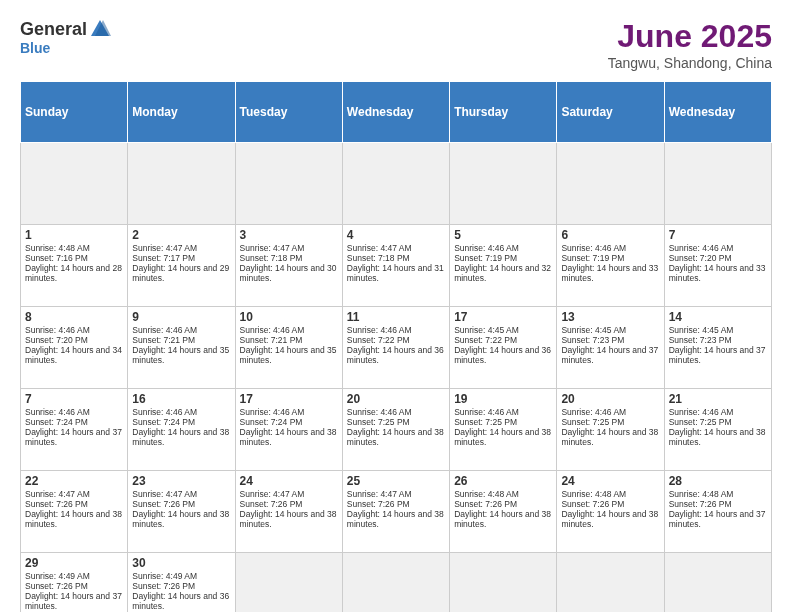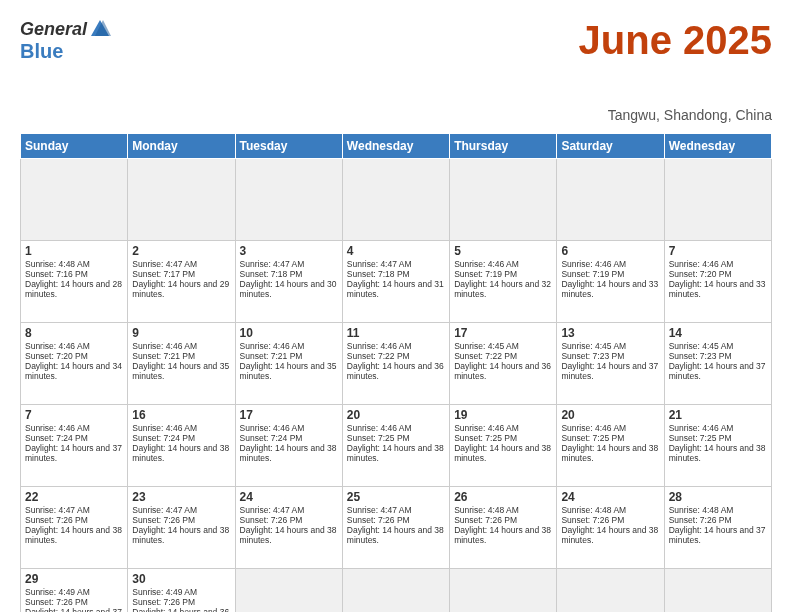--- a/index.html
+++ b/index.html
@@ -23,61 +23,59 @@
       margin-bottom: 10px;
     }
     .logo {
       display: flex;
       flex-direction: column;
       align-items: flex-start;
     }
     .logo-top {
       display: flex;
       align-items: center;
-      font-style: italic;
     }
     .logo-general {
       font-size: 18px;
       font-weight: bold;
       color: #333;
     }
     .logo-icon {
       width: 22px;
       height: 22px;
       margin-left: 2px;
     }
     .logo-blue {
-      font-size: 20px;
+      font-size: 14px;
       font-weight: bold;
       color: #3a7cbf;
     }
     .title-block {
       text-align: right;
     }
     .calendar-title {
-      font-size: 40px;
+      font-size: 32px;
       font-weight: bold;
-      color: #c2410c;
+      color: #701a75;
     }
     .calendar-subtitle {
       font-size: 14px;
       color: #555;
-      margin-top: 44px;
     }
     .calendar {
       width: 100%;
       border-collapse: collapse;
       table-layout: fixed;
     }
     .calendar thead tr th {
       background-color: #3a7cbf;
       color: #fff;
       font-size: 12px;
       font-weight: bold;
-      padding: 5px 4px;
+      padding: 23px 4px;
       border: 1px solid #fff;
       text-align: left;
     }
     .calendar tbody tr td {
       border: 1px solid #ccc;
       vertical-align: top;
       padding: 3px 4px;
       font-size: 8.5px;
       color: #333;
       background: #fff;

